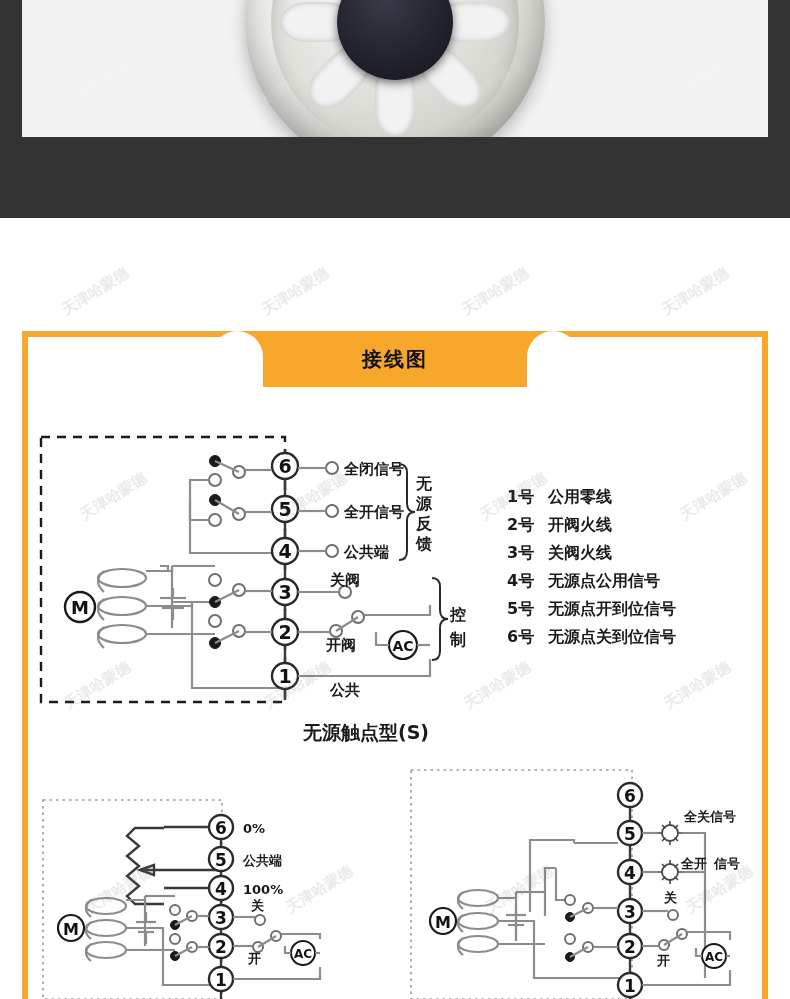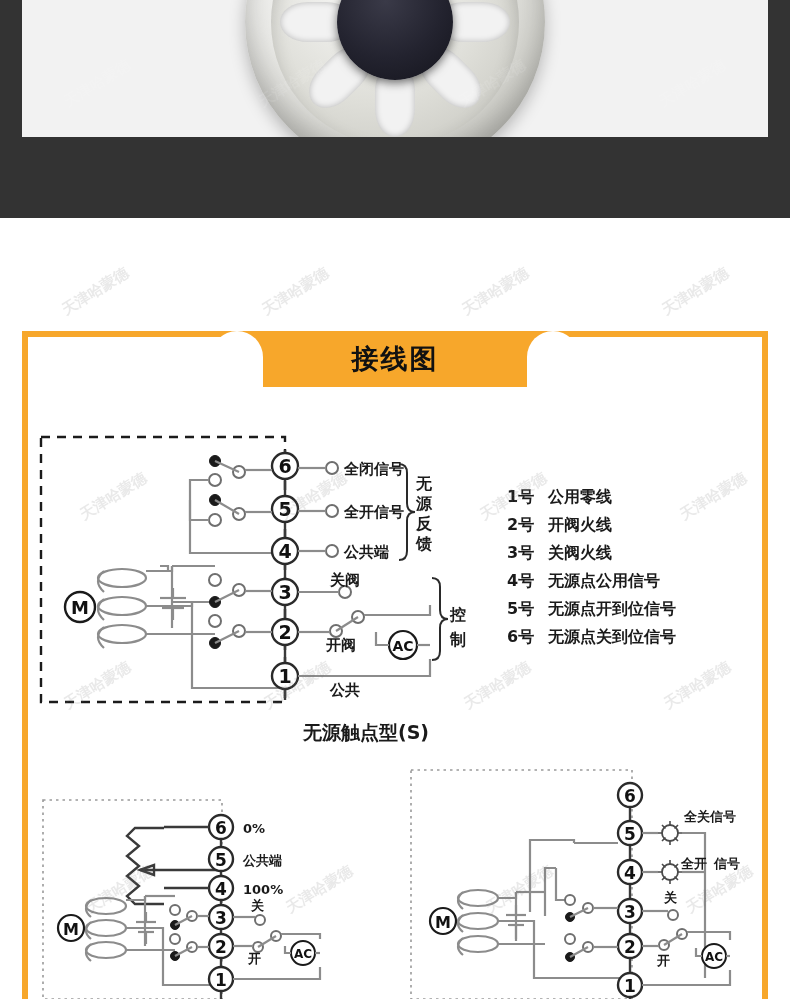--- a/index.html
+++ b/index.html
@@ -84,21 +84,21 @@
     left: 50%; top: 331px;
     transform: translateX(-50%);
     width: 264px; height: 56px;
     background: #f7a72b;
     z-index: 6;
     display: flex;
     align-items: center;
     justify-content: center;
   }
   .tab-title .tab-text {
-    font-size: 27px;
+    font-size: 20px;
     font-weight: bold;
     color: #111111;
     letter-spacing: 2px;
     font-family: "DejaVu Sans", "Liberation Sans", sans-serif;
   }
   
   .tab-shoulder {
     position: absolute;
     top: 331px;
     width: 26px; height: 26px;

